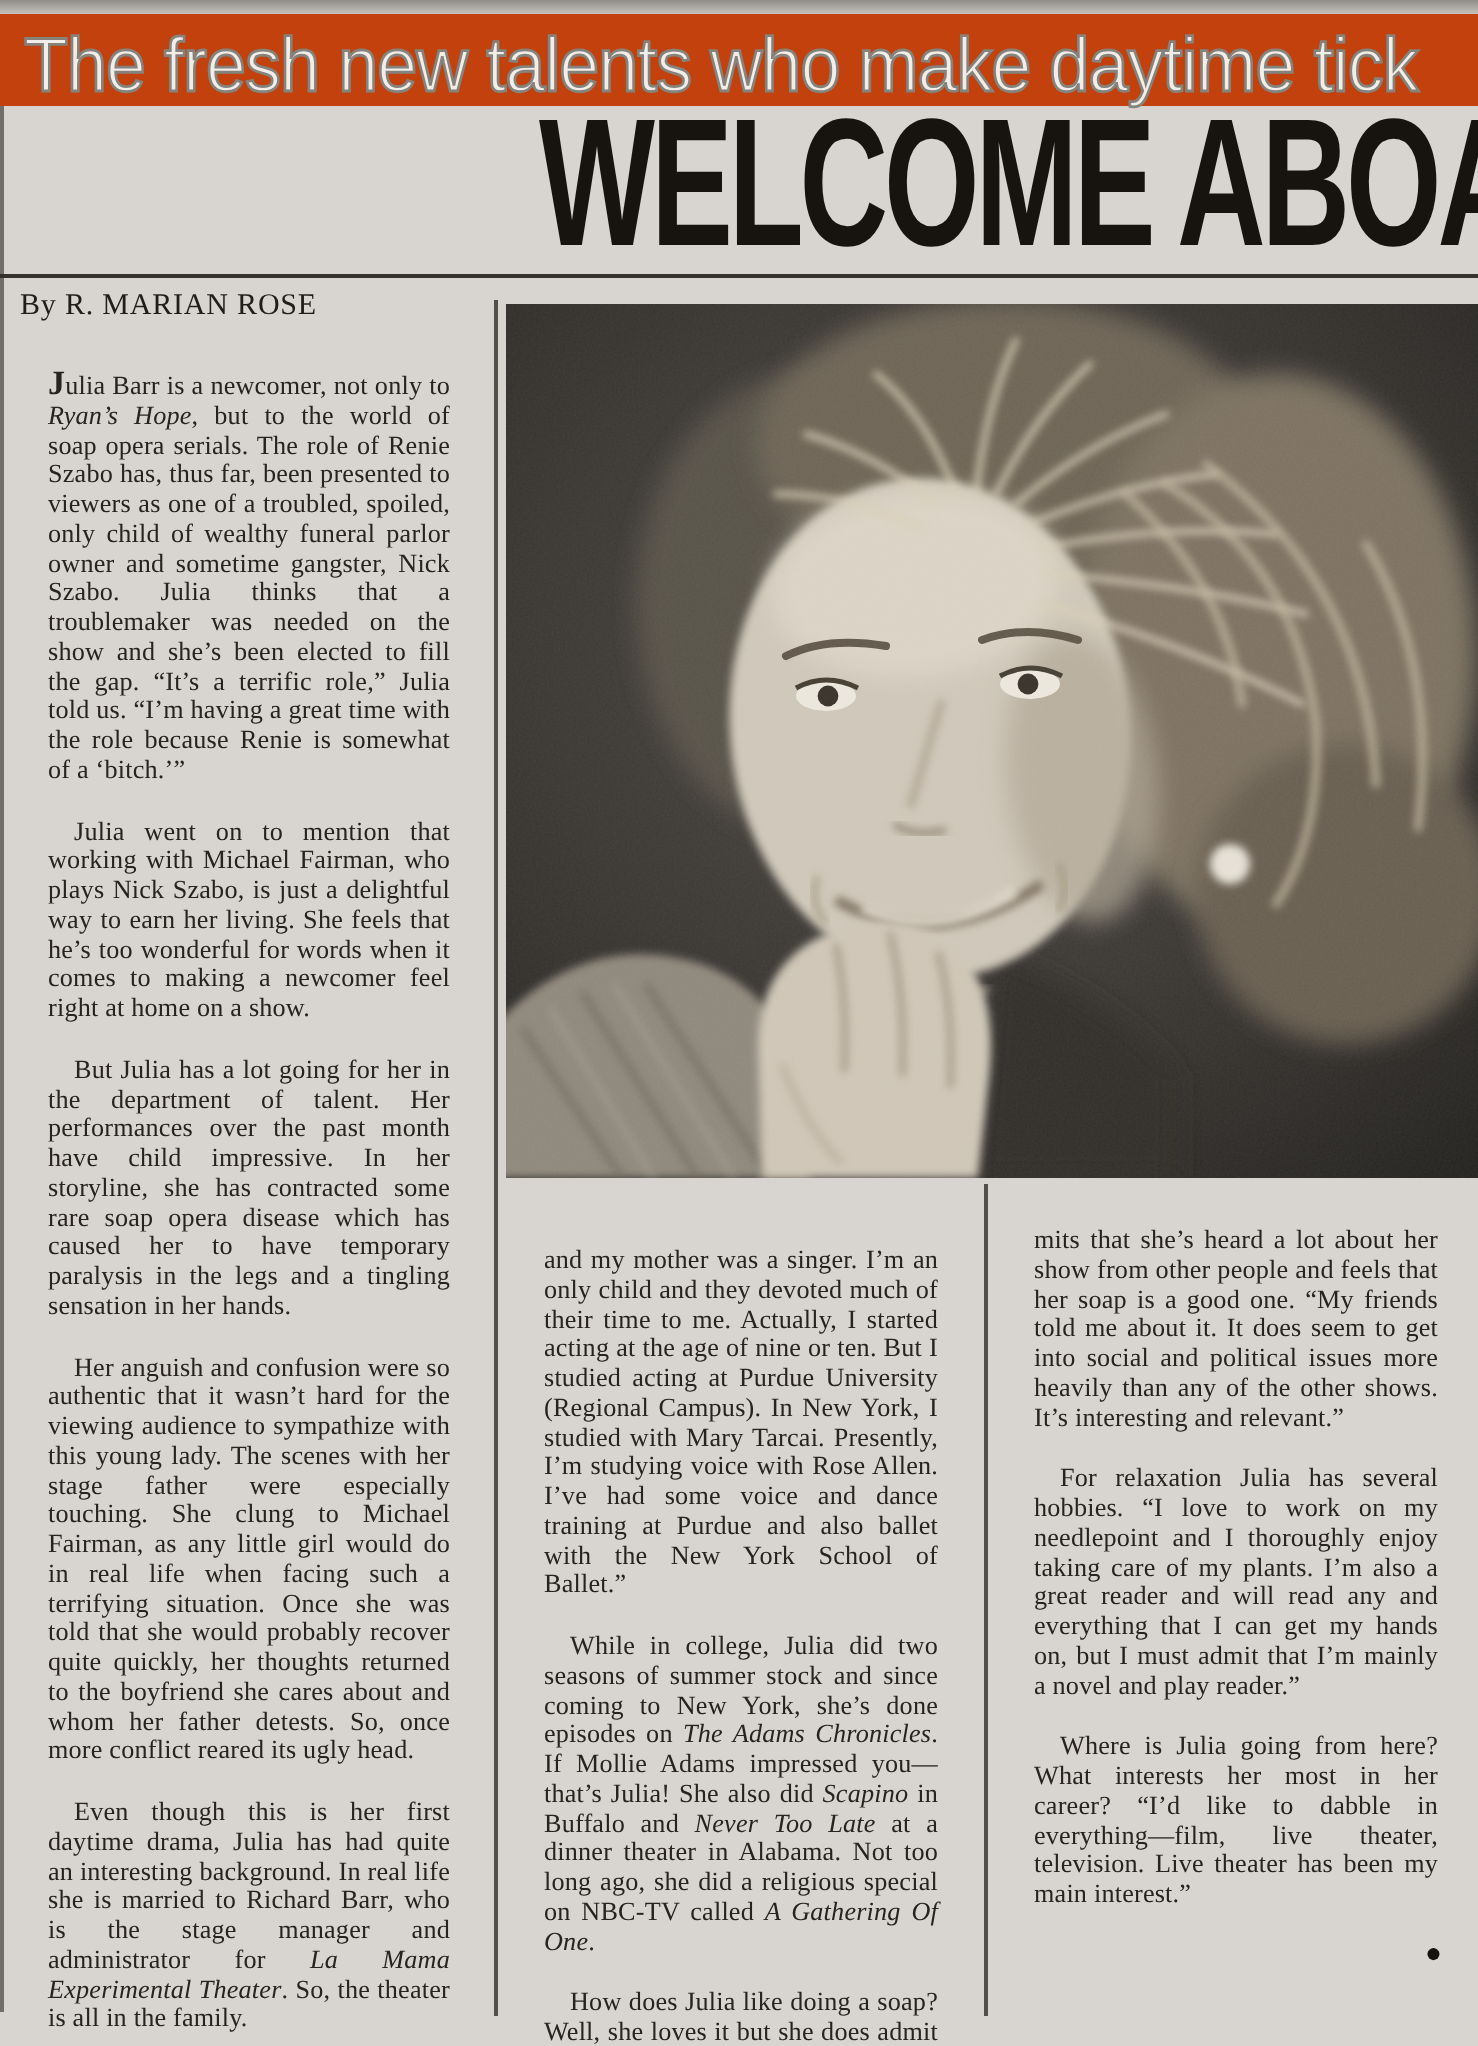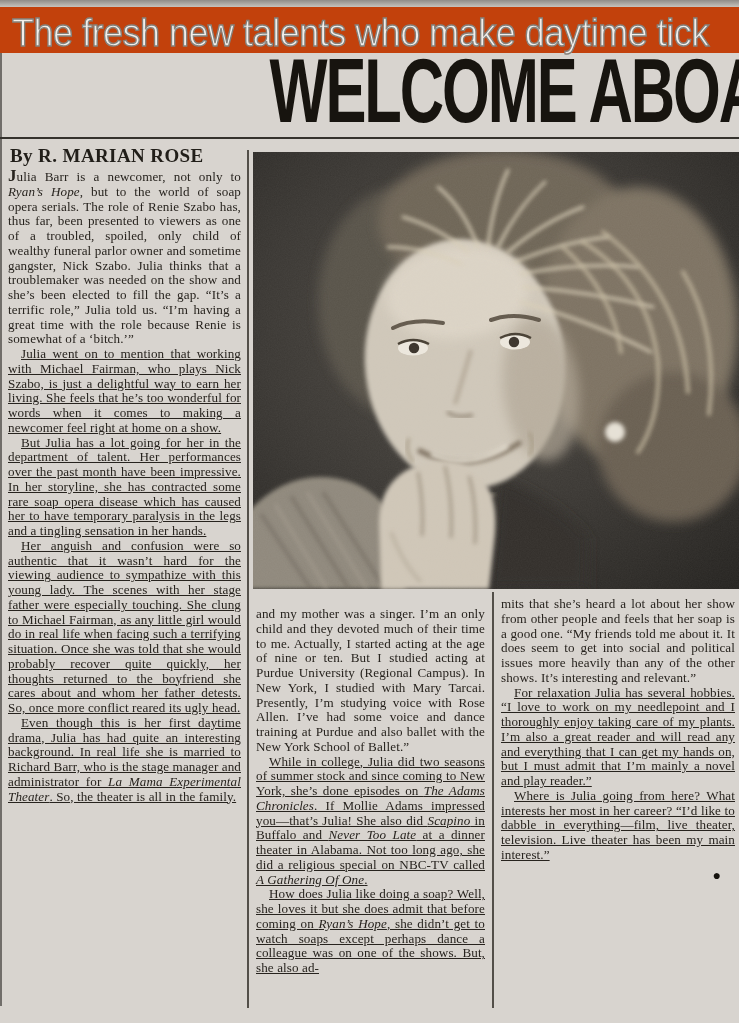--- a/index.html
+++ b/index.html
@@ -30,28 +30,28 @@
   
   .main-title{position:absolute;top:48px;left:60px;right:3px;height:88px;margin:0;
     font-family:"Liberation Sans",sans-serif;font-weight:700;
     font-size:89px;line-height:86px;color:#17140f;
     letter-spacing:-3px;white-space:nowrap;text-align:right;
     transform:scale(.69,1.02);transform-origin:100% 60%;}
 
   .hrule{position:absolute;top:137px;left:0;right:0;height:2px;background:#35322d;}
 
   .byline{position:absolute;top:145px;left:10px;
-    font-family:"Liberation Serif",serif;font-weight:700;
-    font-size:19px;letter-spacing:.4px;color:#211e19;}
+    font-family:"Liberation Serif",serif;font-weight:400;
+    font-size:15px;letter-spacing:.4px;color:#211e19;}
 
   
   .col{position:absolute;font-size:13.1px;line-height:14.75px;
     color:#27231e;text-align:justify;letter-spacing:.1px;}
-  .col p{margin:0;}
-  .col p.indent{text-indent:13px;text-decoration:underline;}
+  .col p{margin:16px;}
+  .col p.indent{text-indent:13px;}
   .col i{font-style:italic;}
   .lead-cap{font-weight:bold;font-size:17px;}
   .col1{left:8px;top:169px;width:233px;}
   .col2{left:256px;top:607px;width:229px;}
   .col3{left:501px;top:597px;width:234px;}
 
   .vrule{position:absolute;width:2px;background:#534f49;}
   .vrule1{left:247px;top:150px;height:858px;}
   .vrule2{left:492px;top:592px;height:416px;}
 
@@ -77,21 +77,21 @@
 
   <h1 class="main-title">WELCOME ABOARD...</h1>
 
   <div class="hrule"></div>
 
   <div class="byline">By R. MARIAN ROSE</div>
 
   <div class="col col1">
       <p><span class="lead-cap">J</span><span>ulia Barr is a newcomer, not only to </span><i>Ryan’s Hope</i><span>, but to the world of soap opera serials. The role of Renie Szabo has, thus far, been presented to viewers as one of a troubled, spoiled, only child of wealthy funeral parlor owner and sometime gangster, Nick Szabo. Julia thinks that a troublemaker was needed on the show and she’s been elected to fill the gap. “It’s a terrific role,” Julia told us. “I’m having a great time with the role because Renie is somewhat of a ‘bitch.’”</span></p>
       <p class="indent"><span>Julia went on to mention that working with Michael Fairman, who plays Nick Szabo, is just a delightful way to earn her living. She feels that he’s too wonderful for words when it comes to making a newcomer feel right at home on a show.</span></p>
-      <p class="indent"><span>But Julia has a lot going for her in the department of talent. Her performances over the past month have been impressive. In her storyline, she has contracted some rare soap opera disease which has caused her to have temporary paralysis in the legs and a tingling sensation in her hands.</span></p>
+      <p class="indent"><span>But Julia has a lot going for her in the department of talent. Her performances over the past month have child impressive. In her storyline, she has contracted some rare soap opera disease which has caused her to have temporary paralysis in the legs and a tingling sensation in her hands.</span></p>
       <p class="indent"><span>Her anguish and confusion were so authentic that it wasn’t hard for the viewing audience to sympathize with this young lady. The scenes with her stage father were especially touching. She clung to Michael Fairman, as any little girl would do in real life when facing such a terrifying situation. Once she was told that she would probably recover quite quickly, her thoughts returned to the boyfriend she cares about and whom her father detests. So, once more conflict reared its ugly head.</span></p>
       <p class="indent"><span>Even though this is her first daytime drama, Julia has had quite an interesting background. In real life she is married to Richard Barr, who is the stage manager and administrator for </span><i>La Mama Experimental Theater</i><span>. So, the theater is all in the family.</span></p>
     </div>
 
   <div class="vrule vrule1"></div>
 
   <div class="photo">
     <svg viewBox="0 0 486 437" preserveAspectRatio="none" aria-hidden="true">
       <defs>
         <radialGradient id="bg" cx="45%" cy="40%" r="80%">

